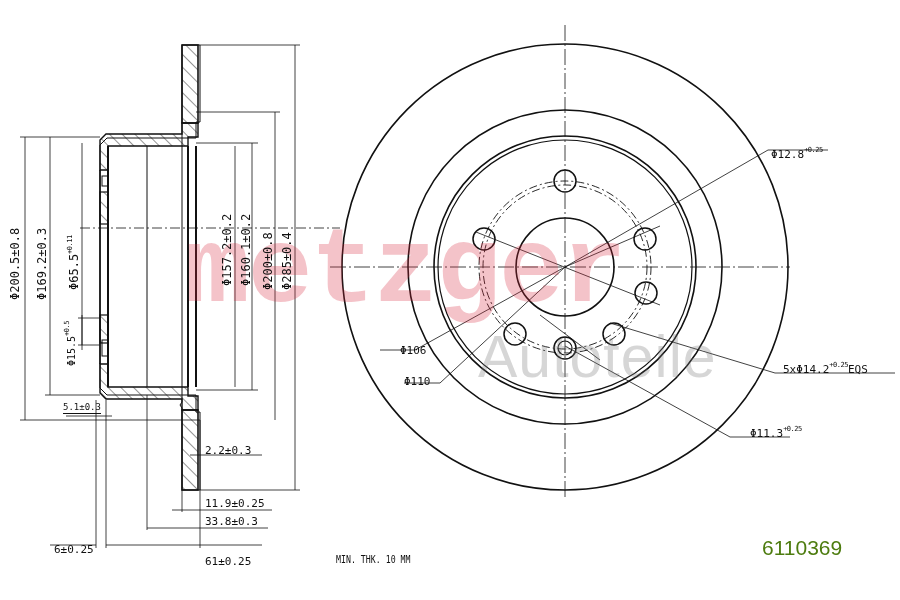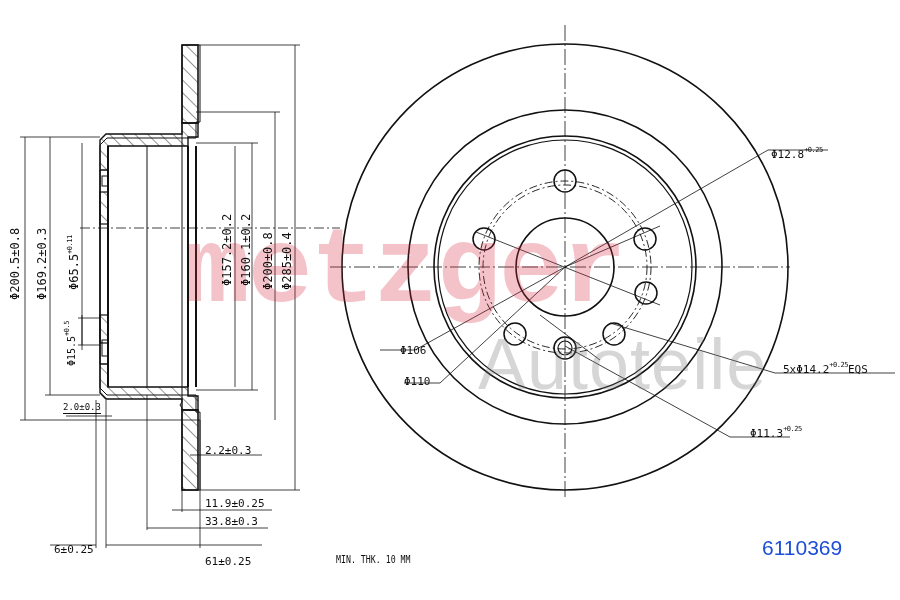--- a/index.html
+++ b/index.html
@@ -2,24 +2,24 @@
 <html><head>
 <meta charset="utf-8">
 <style>
   html,body{margin:0;padding:0;background:#ffffff;}
   body{width:900px;height:600px;position:relative;overflow:hidden;font-family:"DejaVu Sans Mono","Liberation Mono",monospace;}
   #drawing{position:absolute;left:0;top:0;width:900px;height:600px;}
   .lbl{position:absolute;font-family:"DejaVu Sans Mono","Liberation Mono",monospace;font-size:11px;color:#111;white-space:nowrap;line-height:1;}
   .vlbl{position:absolute;font-family:"DejaVu Sans Mono","Liberation Mono",monospace;font-size:12px;color:#111;white-space:nowrap;line-height:1;transform:rotate(-90deg);transform-origin:left top;}
   .ul{border-bottom:1px solid #111;padding-bottom:1px;}
   sup.tol{font-size:7px;vertical-align:6px;letter-spacing:-0.5px;}
-  .partno{position:absolute;left:762px;top:536px;font-family:"Liberation Sans",sans-serif;font-size:21px;color:#1d4ed8;}
+  .partno{position:absolute;left:762px;top:536px;font-family:"Liberation Sans",sans-serif;font-size:21px;color:#4d7c0f;}
   .minthk{position:absolute;left:336px;top:553px;font-family:"DejaVu Sans Mono","Liberation Mono",monospace;font-size:11px;color:#111;transform:scaleX(0.75);transform-origin:left top;}
   .wm-brand{position:absolute;left:185px;top:218px;font-family:Liberation Mono, monospace;font-weight:bold;font-size:108px;letter-spacing:-2px;color:rgba(214,40,60,0.28);line-height:1;}
-  .wm-sub{position:absolute;left:478px;top:328px;font-family:"Liberation Sans",sans-serif;font-size:72px;color:rgba(120,120,120,0.30);line-height:1;letter-spacing:1px;}
+  .wm-sub{position:absolute;left:478px;top:328px;font-family:"Liberation Sans",sans-serif;font-size:59px;color:rgba(120,120,120,0.30);line-height:1;letter-spacing:1px;}
 </style>
 </head>
 <body>
 
 <svg id="drawing" width="900" height="600" viewBox="0 0 900 600" xmlns="http://www.w3.org/2000/svg">
   <defs>
     <pattern id="hatch" patternUnits="userSpaceOnUse" width="9" height="9" patternTransform="rotate(-45)">
       <line x1="0" y1="0" x2="0" y2="9" stroke="#111" stroke-width="0.9"></line>
     </pattern>
   </defs>
@@ -124,21 +124,21 @@
 
 <div class="vlbl" style="left:9px;top:300px;"><span>Φ200.5±0.8</span></div>
 <div class="vlbl" style="left:36px;top:300px;"><span>Φ169.2±0.3</span></div>
 <div class="vlbl" style="left:67px;top:290px;"><span>Φ65.5</span><sup class="tol">+0.11</sup></div>
 <div class="vlbl" style="left:64px;top:366px;font-size:10px;"><span>Φ15.5</span><sup class="tol">+0.5</sup></div>
 <div class="vlbl" style="left:221px;top:286px;"><span>Φ157.2±0.2</span></div>
 <div class="vlbl" style="left:240px;top:286px;"><span>Φ160.1±0.2</span></div>
 <div class="vlbl" style="left:262px;top:290px;"><span>Φ200±0.8</span></div>
 <div class="vlbl" style="left:281px;top:290px;"><span>Φ285±0.4</span></div>
 
-<div class="lbl" style="left:63px;top:403px;font-size:9px;"><span class="ul">2.0±0.3</span></div>
+<div class="lbl" style="left:63px;top:403px;font-size:9px;"><span class="ul">5.1±0.3</span></div>
 <div class="lbl" style="left:205px;top:445px;"><span>2.2±0.3</span></div>
 <div class="lbl" style="left:205px;top:498px;"><span>11.9±0.25</span></div>
 <div class="lbl" style="left:205px;top:516px;text-align:right;"><span>33.8±0.3</span></div>
 <div class="lbl" style="left:54px;top:544px;"><span>6±0.25</span></div>
 <div class="lbl" style="left:205px;top:556px;"><span>61±0.25</span></div>
 
 <div class="lbl" style="left:771px;top:147px;"><span>Φ12.8</span><sup class="tol">+0.25</sup></div>
 <div class="lbl" style="left:783px;top:362px;"><span>5xΦ14.2</span><sup class="tol">+0.25</sup><span>EQS</span></div>
 <div class="lbl" style="left:734px;top:426px;margin-left:16px;"><span>Φ11.3</span><sup class="tol">+0.25</sup></div>
 <div class="lbl" style="left:380px;top:345px;margin-left:20px;"><span>Φ106</span></div>

